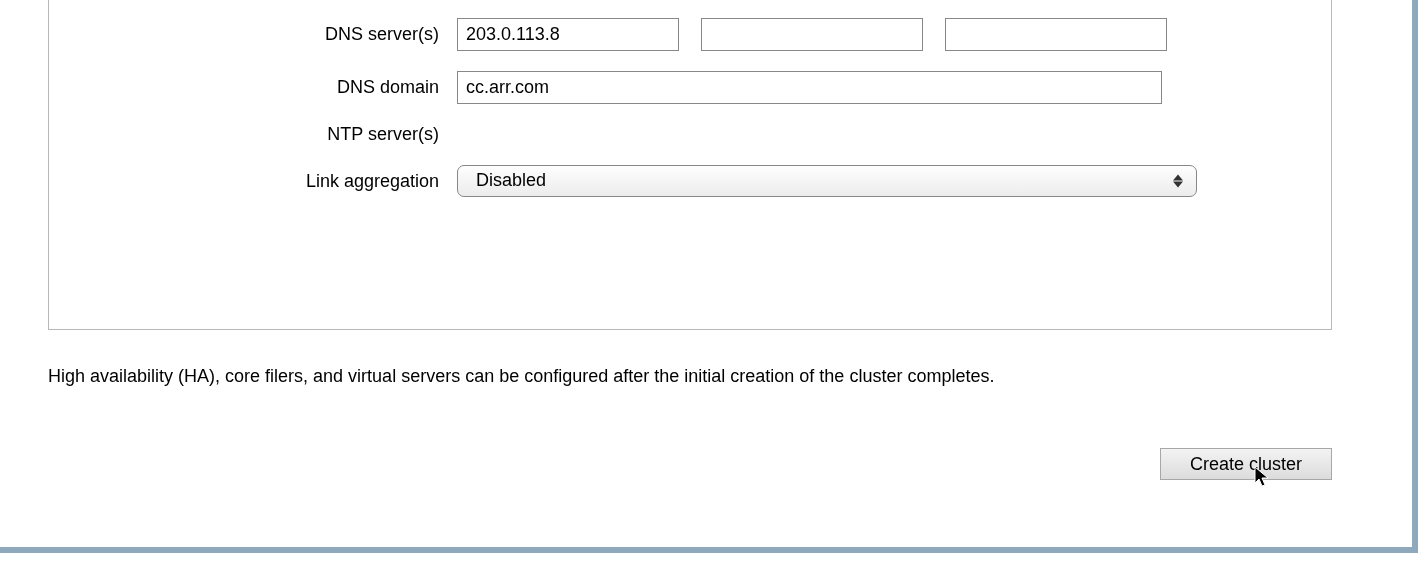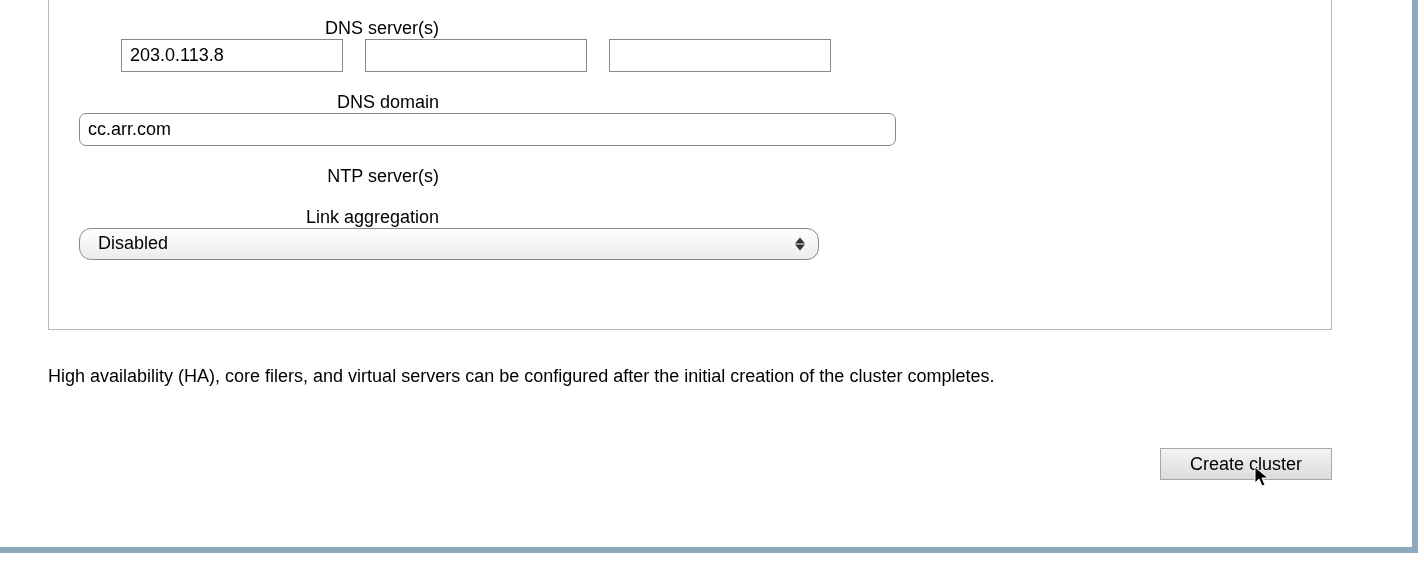--- a/index.html
+++ b/index.html
@@ -32,61 +32,58 @@
       right: 80px;
       border-left: 1px solid #b8b8b8;
       border-right: 1px solid #b8b8b8;
       border-bottom: 1px solid #b8b8b8;
       padding: 18px 30px 30px 30px;
       height: 330px;
       background: #fff;
     }
     .form-row {
       display: flex;
-      align-items: flex-start;
+      align-items: center;
       margin-bottom: 20px;
-      flex-direction: column;
     }
     .form-label {
       width: 378px;
       text-align: right;
       padding-right: 18px;
       font-size: 18px;
       color: #000;
     }
     .input-triplet {
       display: flex;
       gap: 22px;
       flex: 1;
-      margin-left: 42px;
     }
     .text-input {
       height: 33px;
       border: 1px solid #888;
       padding: 4px 8px;
       font-size: 18px;
       font-family: inherit;
       background: #fff;
     }
     .input-sm {
       width: 222px;
     }
     .input-full {
-      width: 817px;
-      border-radius: 7px;
+      width: 705px;
     }
     .select-wrap {
       position: relative;
       width: 740px;
     }
     .select-field {
       width: 100%;
       height: 32px;
       border: 1px solid #888;
-      border-radius: 12px;
+      border-radius: 7px;
       background: linear-gradient(to bottom, #fefefe, #ececec);
       padding: 4px 48px 4px 18px;
       font-size: 18px;
       font-family: inherit;
       appearance: none;
       -webkit-appearance: none;
       cursor: pointer;
     }
     .select-arrows {
       position: absolute;

